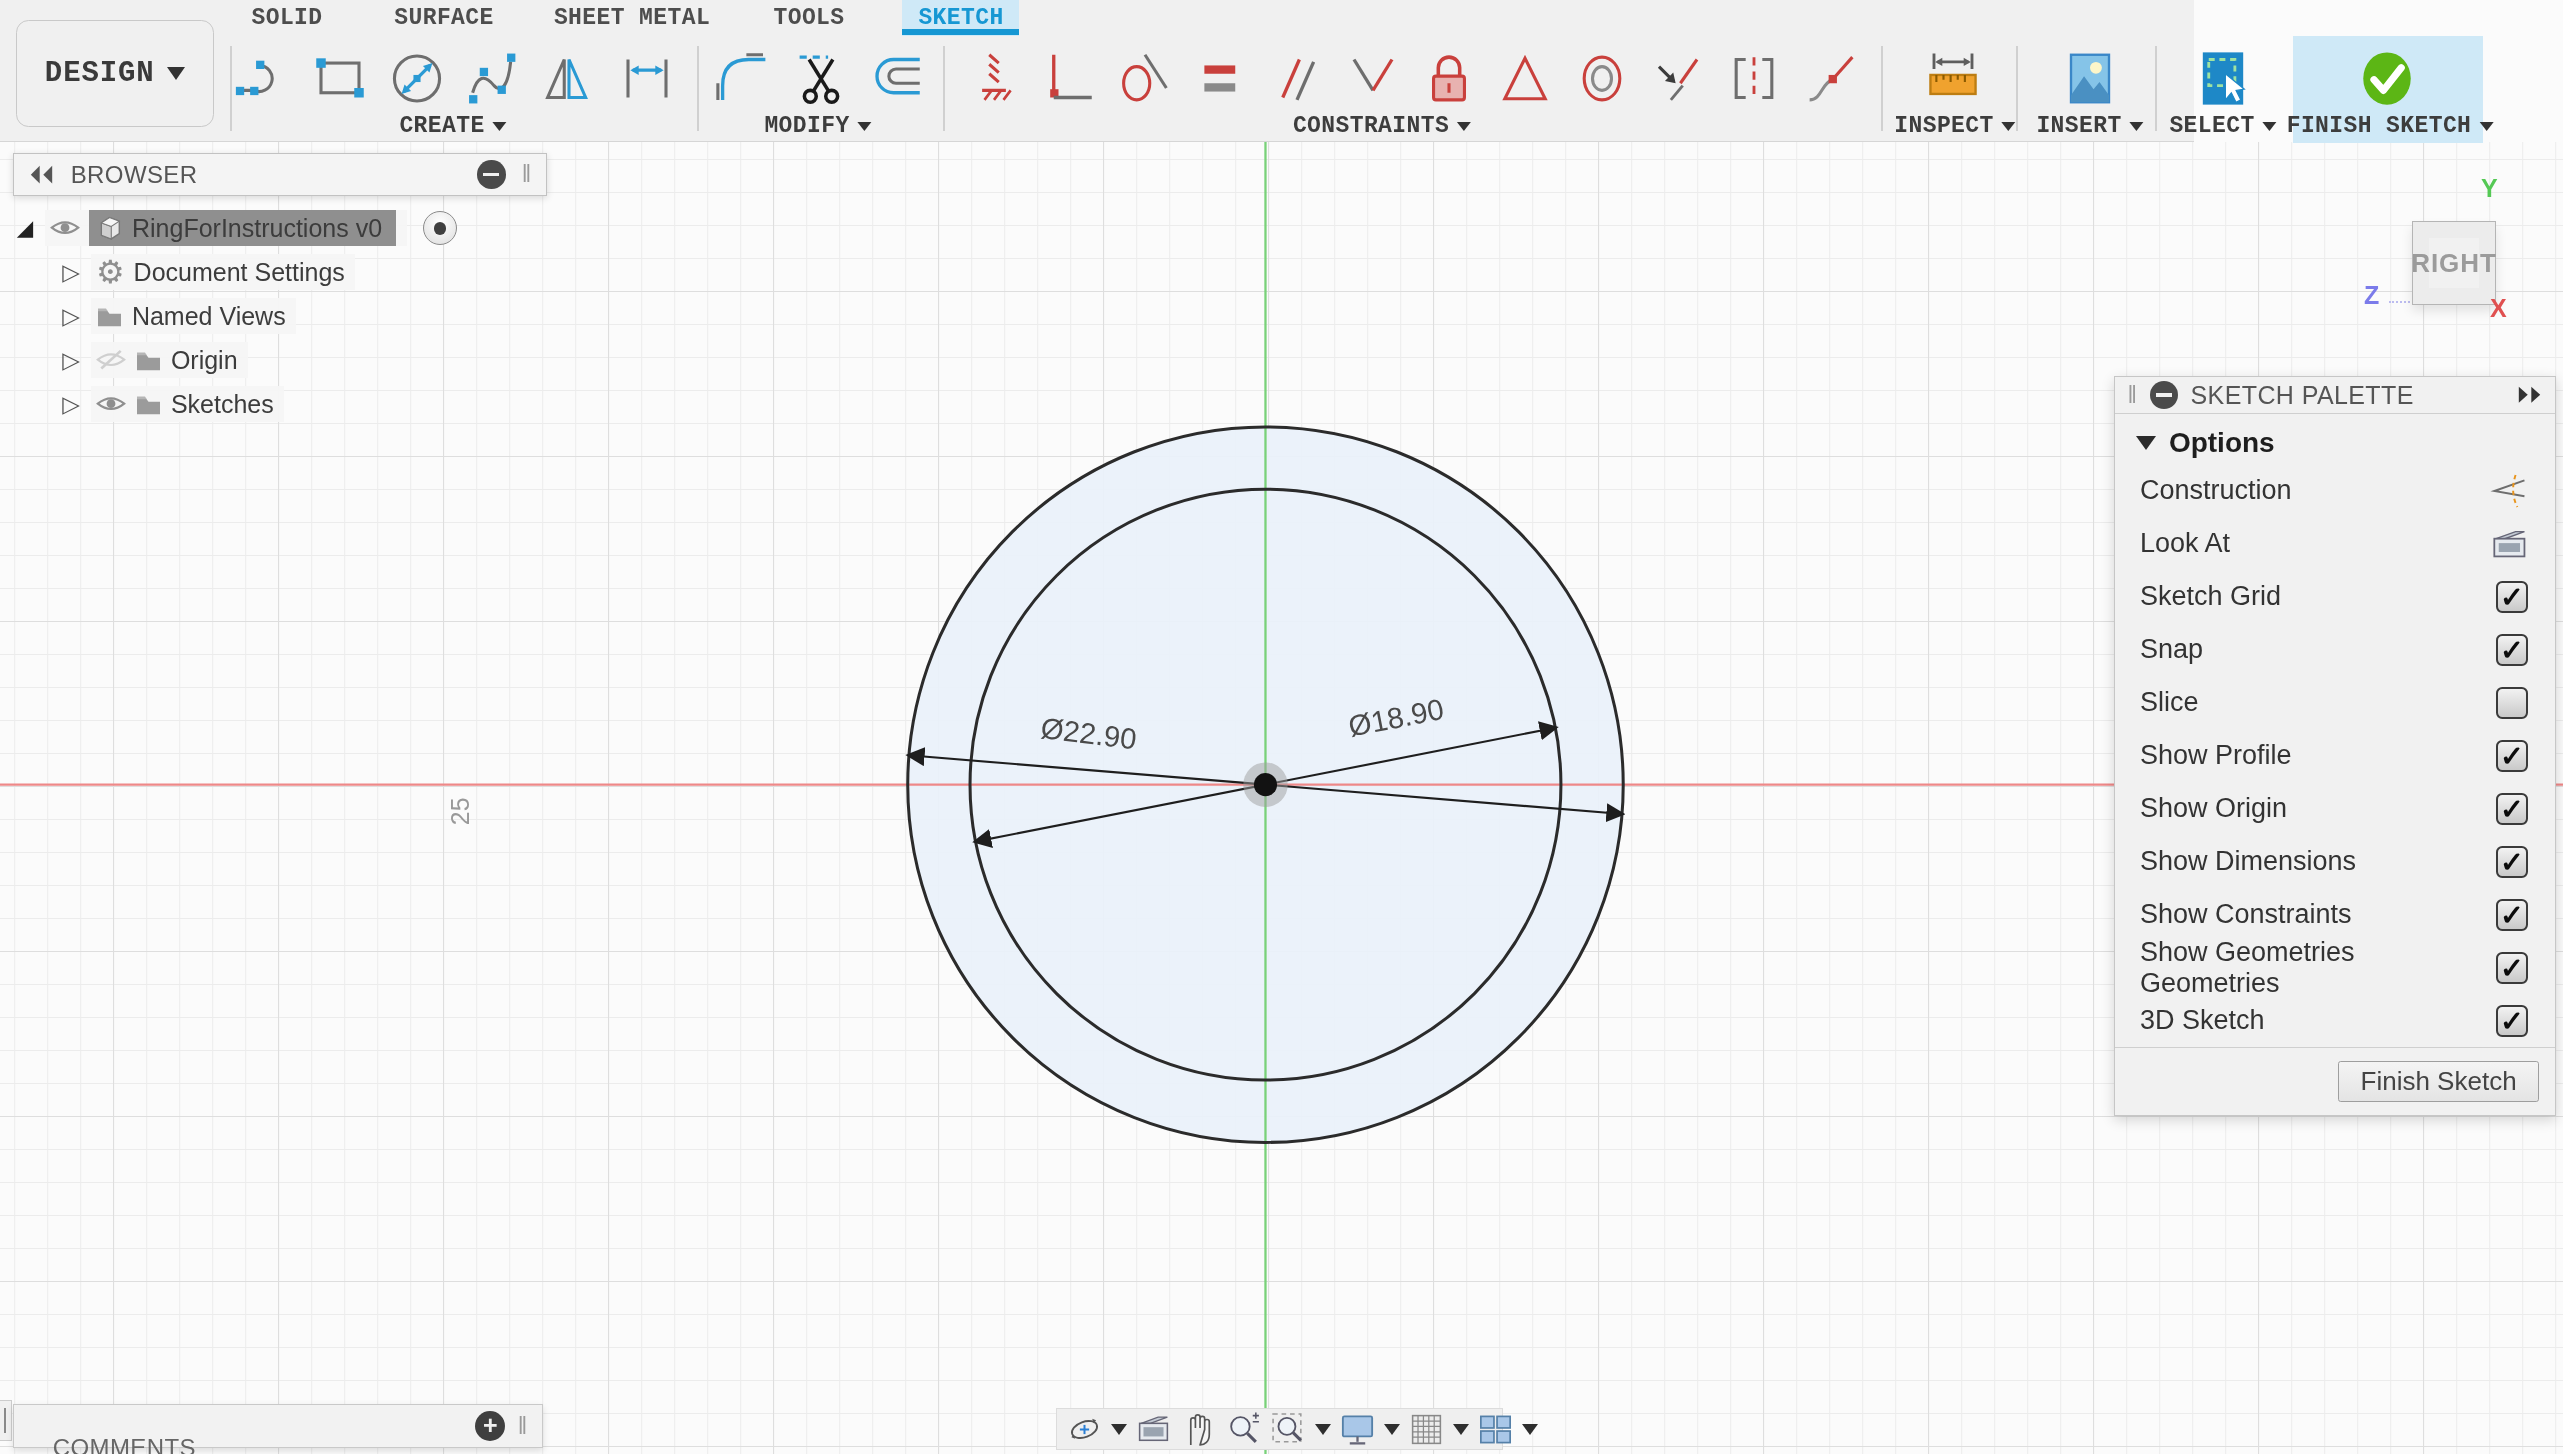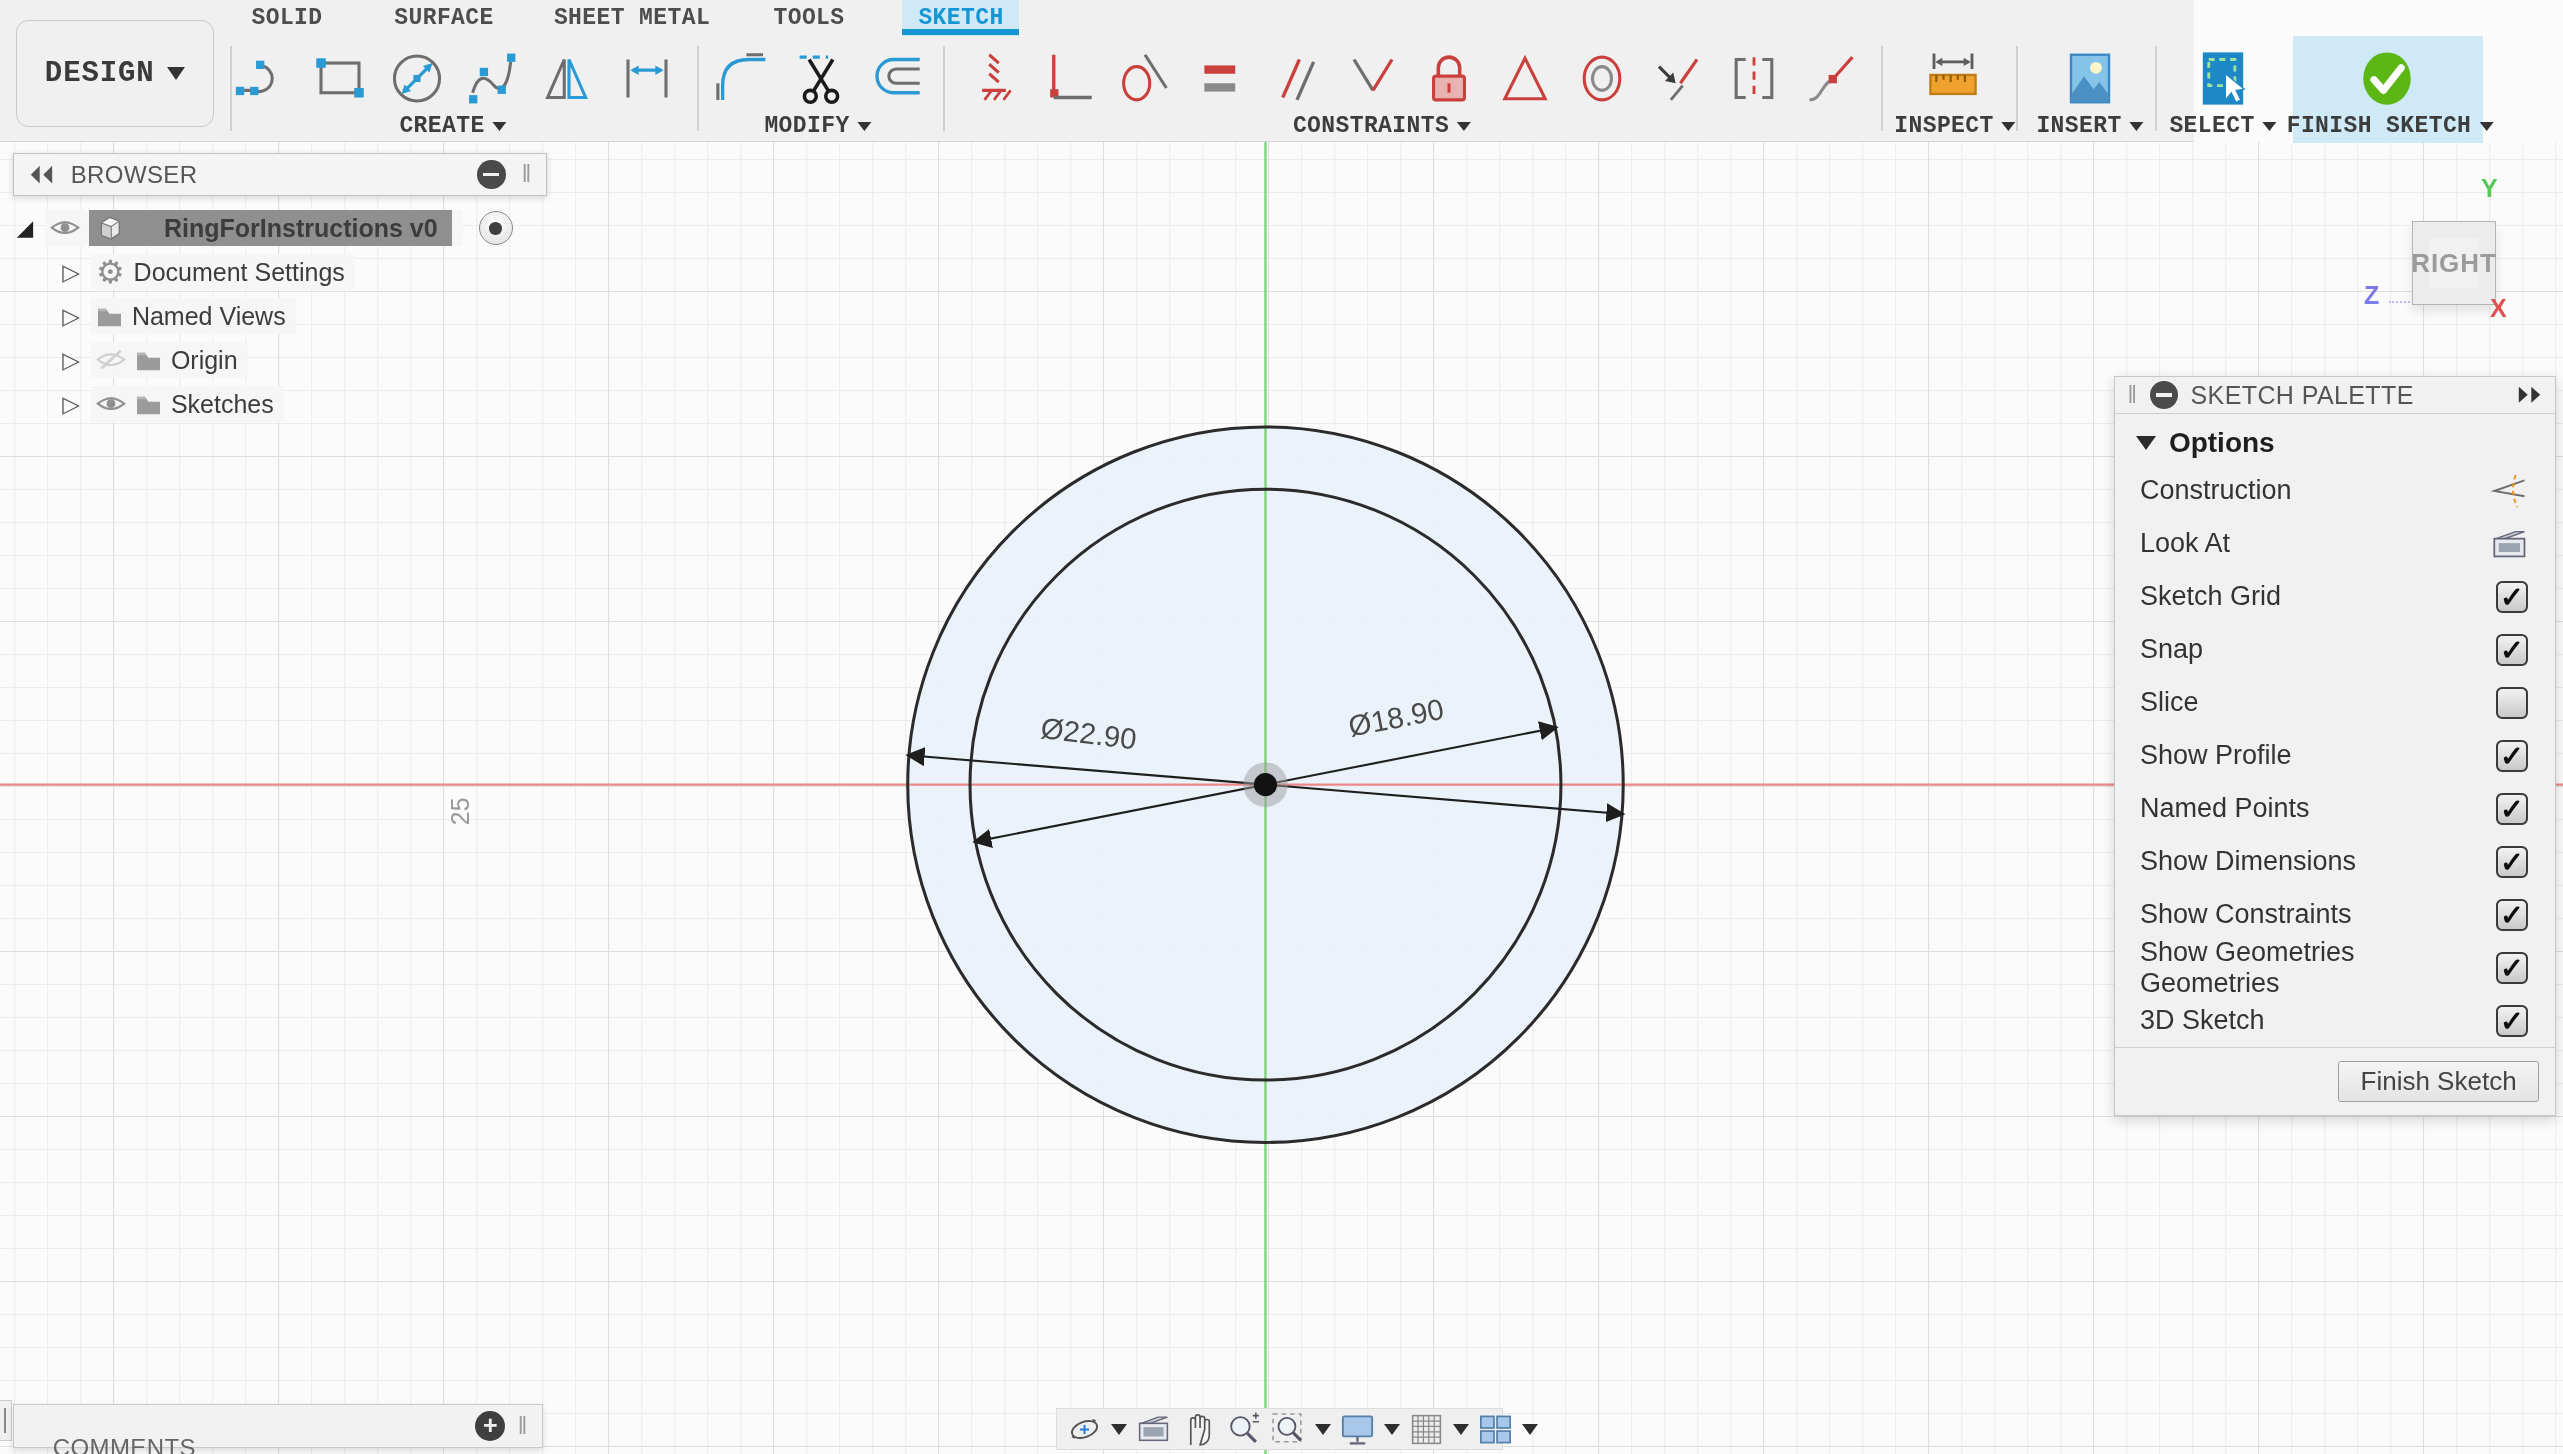--- a/index.html
+++ b/index.html
@@ -36,21 +36,21 @@
   .finish-hl { position:absolute; left:2293px; top:36px; width:190px; height:107px; background:#cfe9f7; }
 
   
   .browser { position:absolute; left:12.5px; top:153px; width:534px; z-index:40; }
   .browser-header { height:43px; background:#f4f4f4; border:0.9px solid #c2c2c2; box-shadow:0 1.8px 7.1px rgba(0,0,0,.14); display:flex; align-items:center; padding:0 14.2px; gap:16px; }
   .browser-title { font-size:24px; color:#555; letter-spacing:0.4px; flex:1; }
   .tree { margin-top:14.2px; display:flex; flex-direction:column; gap:8px; }
   .trow { display:flex; align-items:center; height:36px; gap:7.1px; }
   .chip { display:flex; align-items:center; gap:9px; background:rgba(246,246,246,.95); padding:1.8px 10.7px 1.8px 5.3px; height:36px; }
   .sel-bar { display:flex; align-items:center; gap:9px; background:#8f8f8f; height:36px; padding:0 14.2px 0 7.1px; }
-  .sel-bar .t { color:#fff; font-weight:bold; font-size:25px;margin-left:32px; }
+  .sel-bar .t { color:#fff; font-weight:normal; font-size:25px; }
   .trow .t { font-size:25px; color:#3c3c3c; }
   .tri { font-size:23px; color:#555; width:25px; text-align:center; }
   .tri.exp { font-size:21.4px; color:#222; }
   .radio { width:34px; height:34px; border-radius:50%; border:1.8px solid #8a8a8a; background:radial-gradient(circle at 50% 35%,#fff,#ddd); position:relative; margin-left:9px; }
   .radio::after { content:""; position:absolute; left:50%; top:50%; width:12.5px; height:12.5px; margin:-6.2px 0 0 -6.2px; border-radius:50%; background:#3f3f3f; }
   .gear { font-size:32px; color:#8f8f8f; line-height:32px; }
 
   
   .palette { position:absolute; left:2114px; top:376px; width:442px; background:#f1f1f1; border:0.9px solid #c6c6c6; box-shadow:0 3.6px 12.5px rgba(0,0,0,.16); z-index:40; }
   .pal-header { height:37px; border-bottom:0.9px solid #cfcfcf; display:flex; align-items:center; padding:0 12.5px; gap:12.5px; }
@@ -425,21 +425,21 @@
     </div>
     <div class="prow">
       <span class="t">Slice</span>
       <div class="checkbox"></div>
     </div>
     <div class="prow">
       <span class="t">Show Profile</span>
       <div class="checkbox checked"></div>
     </div>
     <div class="prow">
-      <span class="t">Named Points</span>
+      <span class="t">Show Origin</span>
       <div class="checkbox checked"></div>
     </div>
     <div class="prow">
       <span class="t">Show Dimensions</span>
       <div class="checkbox checked"></div>
     </div>
     <div class="prow">
       <span class="t">Show Constraints</span>
       <div class="checkbox checked"></div>
     </div>

